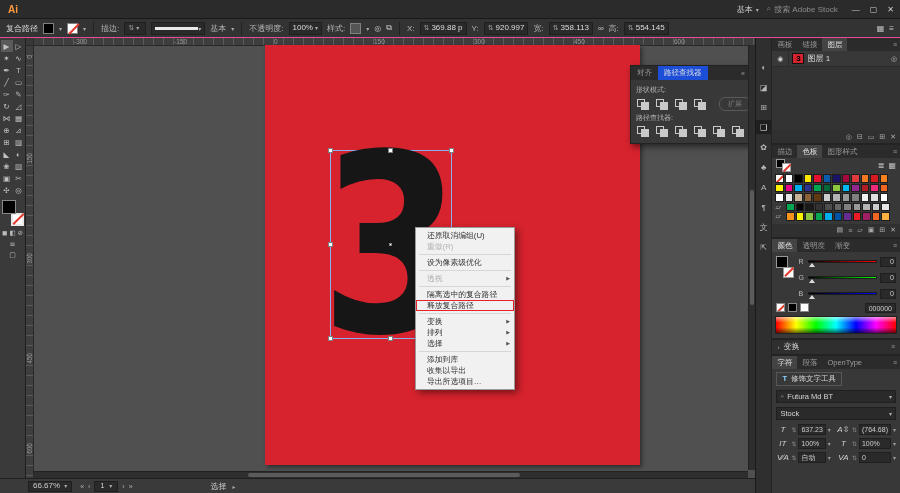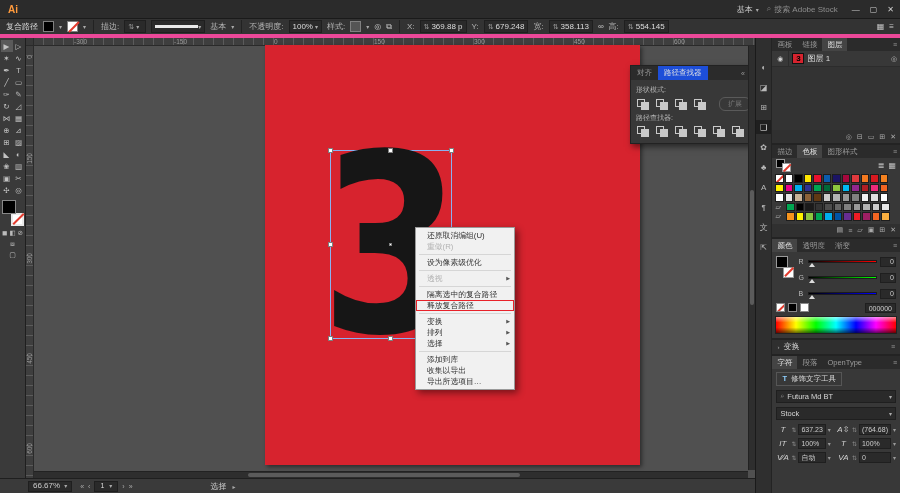--- a/index.html
+++ b/index.html
@@ -15,21 +15,21 @@
   .titlebar{height:19px;background:#2b2b2b;border-bottom:1px solid #1a1a1a;display:flex;align-items:center;}
   .logo{width:26px;text-align:center;color:#ff9a3c;font-weight:bold;font-size:10px;}
   .menubar{display:flex;align-items:center;height:100%;}
   .mitem{padding:0 7px;line-height:19px;color:#cfcfcf;font-size:8.5px;cursor:default;}
   .tb-right{margin-left:auto;display:flex;align-items:center;gap:8px;padding-right:6px;}
   .workspace{display:flex;gap:3px;align-items:center;font-size:8px;color:#ccc;}
   .search{display:flex;gap:3px;align-items:center;font-size:8px;color:#8d8d8d;}
   .winbtns{display:flex;gap:10px;margin-left:6px;font-size:8px;color:#cfcfcf;}
 
   
-  .optionsbar{height:19px;background:#333333;border-bottom:4px solid #ec4899;display:flex;align-items:center;gap:5px;padding:0 6px;font-size:8px;white-space:nowrap;overflow:hidden;text-align:center;}
+  .optionsbar{height:19px;background:#333333;border-bottom:1px solid #ec4899;display:flex;align-items:center;gap:5px;padding:0 6px;font-size:8px;white-space:nowrap;overflow:hidden;text-align:center;}
   .ob-label{color:#d8d8d8;}
   .ob-dim{color:#b5b5b5;}
   .chip{width:11px;height:11px;border:1px solid #808080;display:inline-block;position:relative;background:#000;}
   .chip.none{background:#fff;}
   .chip.none:before{content:"";position:absolute;left:-1px;top:4px;width:14px;height:2px;background:#e23b2e;transform:rotate(-45deg);}
   .dd{font-size:6px;color:#aaa;}
   .vsep{width:1px;height:13px;background:#222;margin:0 2px;}
   .valbox{background:var(--well);border:1px solid var(--line);padding:0 3px;min-width:40px;height:13px;line-height:12px;color:#ddd;display:inline-flex;align-items:center;gap:2px;}
   .stp{font-size:7px;color:#999;}
   .lineprev{width:54px;height:13px;background:var(--well);border:1px solid var(--line);display:flex;align-items:center;padding:0 3px;}
@@ -236,21 +236,21 @@
     <span>⧉</span>
     <span class="vsep"></span>
     <span class="ob-dim">X:</span>
     <span class="valbox">
         <span class="stp">⇅</span>
         <span>369.88 p</span>
       </span>
     <span class="ob-dim">Y:</span>
     <span class="valbox">
         <span class="stp">⇅</span>
-        <span>679.248</span>
+        <span>920.997</span>
       </span>
     <span class="ob-dim">宽:</span>
     <span class="valbox">
         <span class="stp">⇅</span>
         <span>358.113</span>
       </span>
     <span>∞</span>
     <span class="ob-dim">高:</span>
     <span class="valbox">
         <span class="stp">⇅</span>

